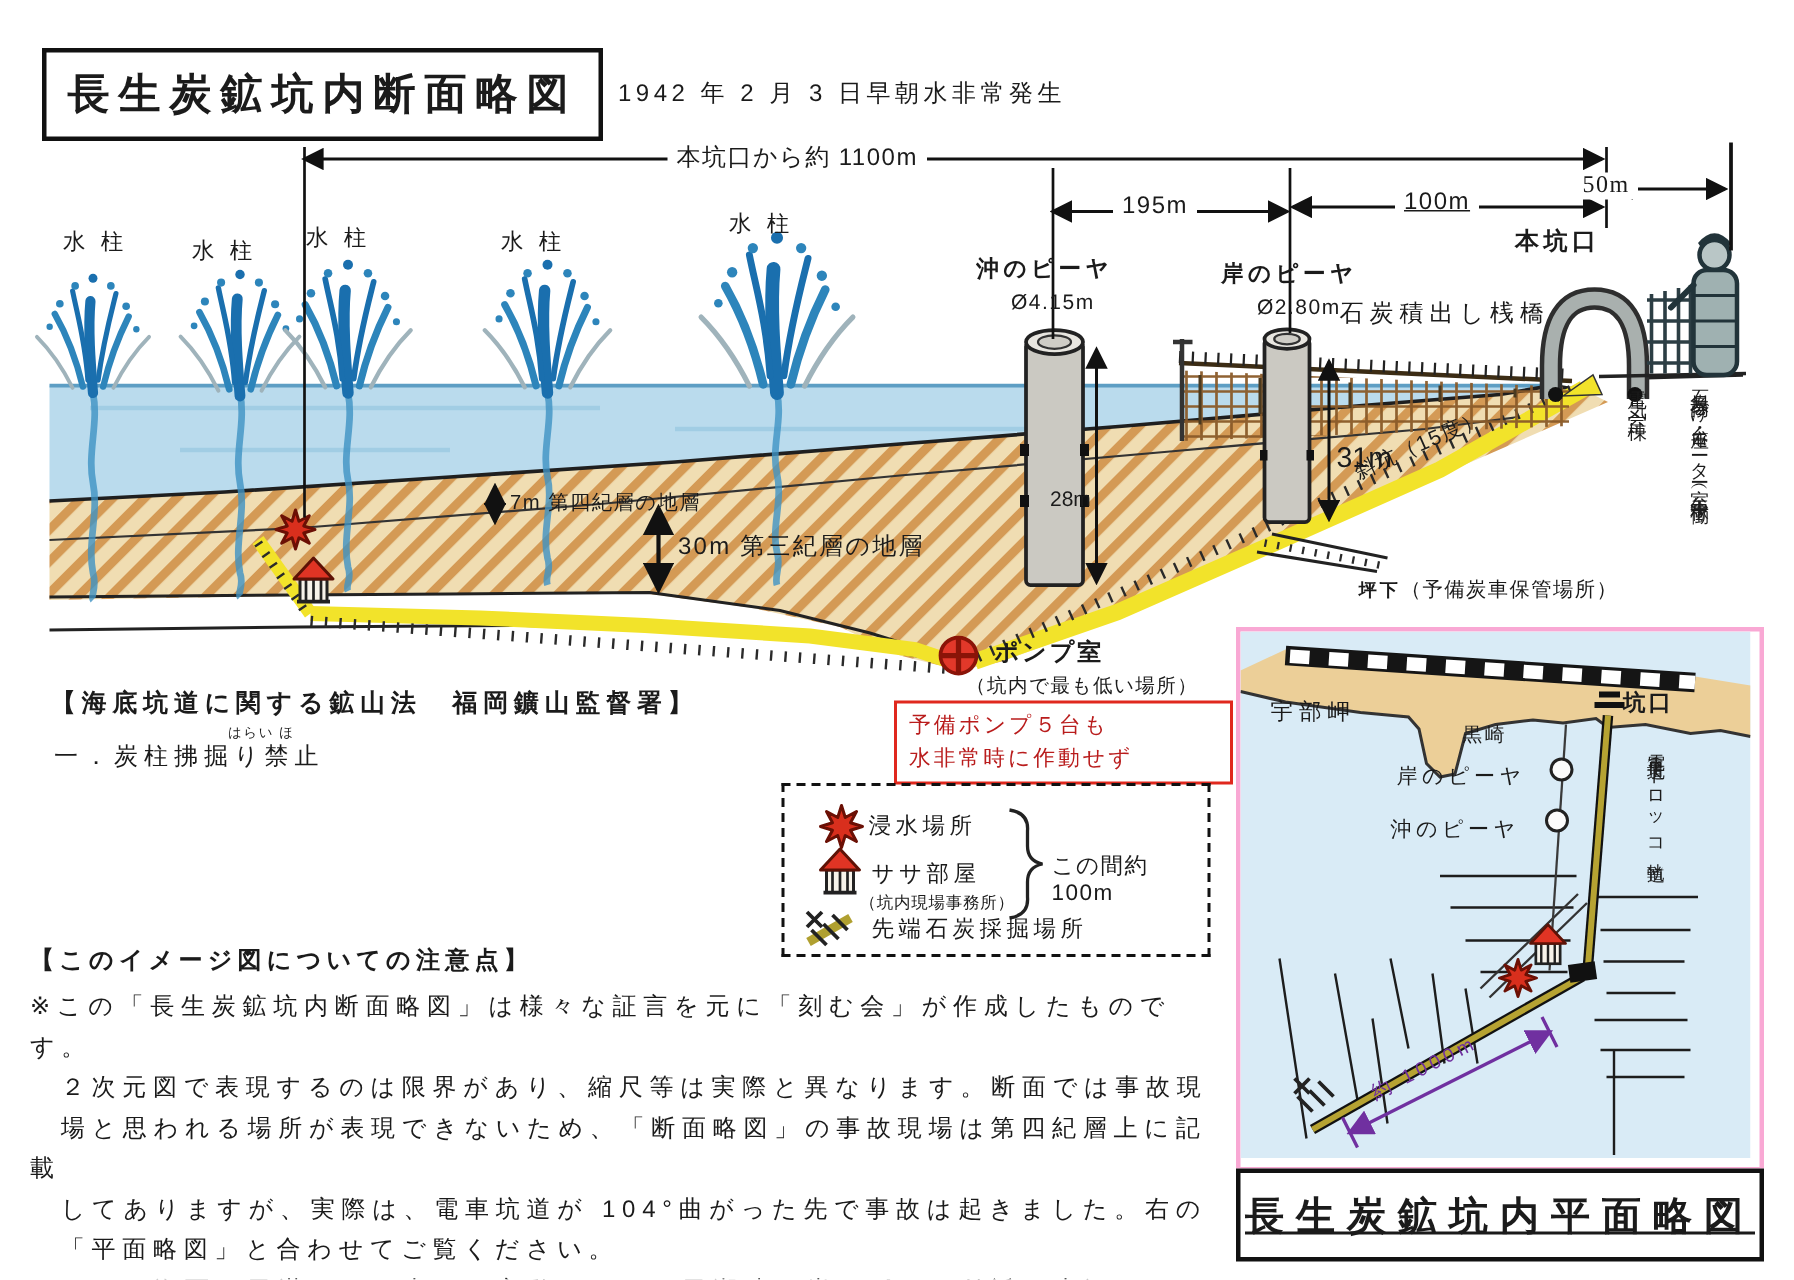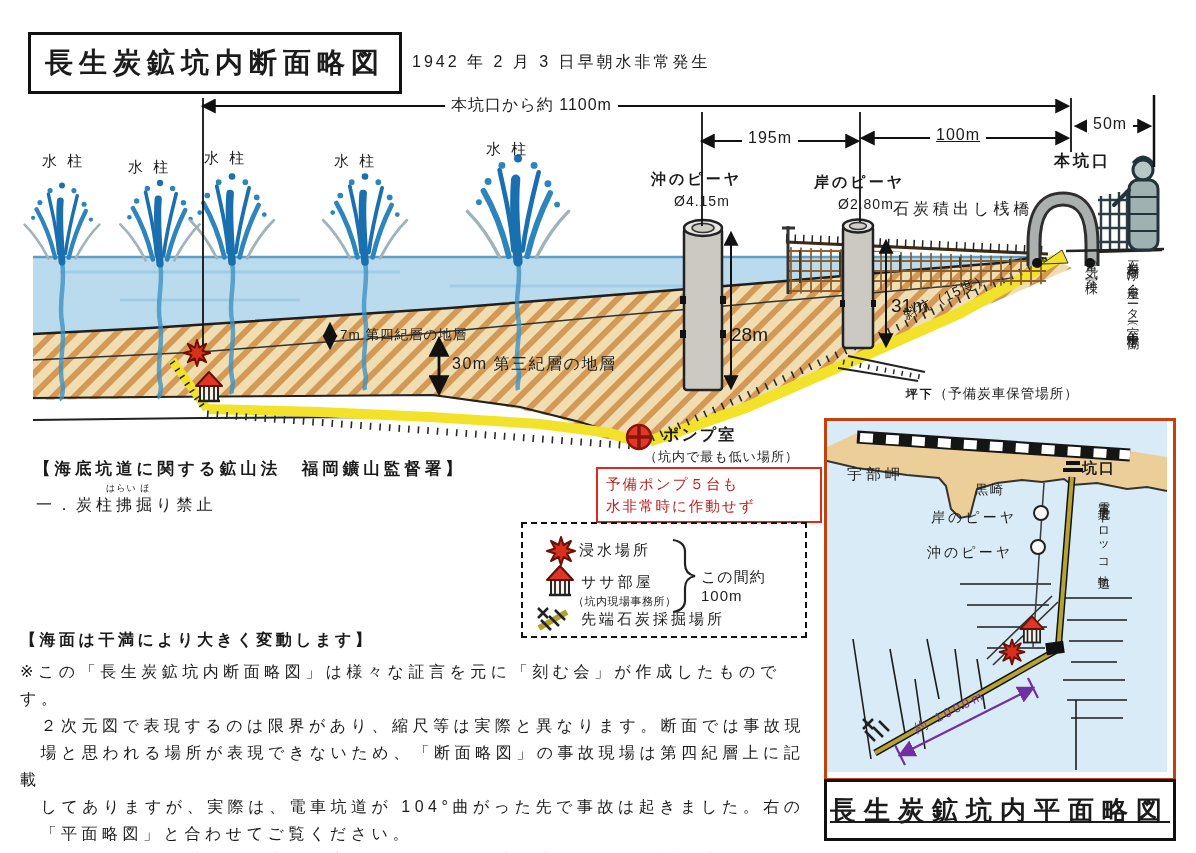--- a/index.html
+++ b/index.html
@@ -14,26 +14,26 @@
   .dim{font-size:16px;background:#fff;padding:0 6px;letter-spacing:1px;}
   .wc{font-size:15px;letter-spacing:3px;}
   .piya{font-size:15px;font-weight:bold;letter-spacing:3px;}
   .dia{font-size:14px;letter-spacing:1px;}
   .vtext{writing-mode:vertical-rl;text-orientation:mixed;}
   .warn{position:absolute;left:596px;top:467px;width:206px;height:44px;
      border:2px solid #e0281e;color:#b91c1c;font-size:14.5px;letter-spacing:2px;
      line-height:22px;padding:4px 8px;white-space:pre-wrap;background:#fff;}
   .law-h{left:34px;top:458px;font-size:16.5px;font-weight:bold;letter-spacing:4px;}
   .law-t{font-size:16px;letter-spacing:4px;line-height:38px;}
-  .furi{font-size:9px;letter-spacing:1px;}
+  .furi{font-size:9px;letter-spacing:1px;margin-left:46px;}
   .legend{position:absolute;left:521px;top:522px;width:282px;height:112px;
      border:2px dashed #111;background:transparent;}
   .notes-h{left:20px;top:630px;font-size:16px;font-weight:bold;letter-spacing:3.5px;}
   .notes-b{left:20px;top:658px;width:800px;font-size:16px;letter-spacing:4.5px;line-height:27px;}
-  .mapbox{position:absolute;left:824px;top:418px;width:346px;height:357px;border:3px solid #c2410c;background:#fff;}
+  .mapbox{position:absolute;left:824px;top:418px;width:346px;height:357px;border:3px solid #f9a8d4;background:#fff;}
   .maptitle{position:absolute;left:824px;top:779px;width:346px;height:56px;border:3px solid #111;
      display:flex;align-items:center;justify-content:center;font-size:26px;font-weight:bold;letter-spacing:8px;background:#fff;text-decoration:underline;}
   .m-lbl{position:absolute;white-space:nowrap;}
 </style>
 </head>
 <body>
 
 <div id="page">
 
   <svg id="art" width="1196" height="853" viewBox="0 0 1196 853">
@@ -189,41 +189,41 @@
       <path d="M886,241 V346" stroke-width="2" marker-start="url(#ah)" marker-end="url(#ah)"></path>
     </g>
   </svg>
 
   <div class="title-box">長生炭鉱坑内断面略図</div>
   <div class="lbl subtitle">1942 年 2 月 3 日早朝水非常発生</div>
 
   <div class="lbl dim" style="left:445px;top:95px;">本坑口から約 1100m</div>
   <div class="lbl dim" style="left:742px;top:129px;">195m</div>
   <div class="lbl dim" style="left:930px;top:126px;text-decoration:underline;">100m</div>
-  <div class="lbl dim" style="left:1087px;top:115px;">50m</div>
+  <div class="lbl dim" style="left:1049px;top:115px;font-family:Liberation Serif, serif;">50m</div>
 
   <div class="lbl wc" style="left:42px;top:152px;">水 柱</div>
   <div class="lbl wc" style="left:128px;top:158px;">水 柱</div>
   <div class="lbl wc" style="left:204px;top:149px;">水 柱</div>
   <div class="lbl wc" style="left:334px;top:152px;">水 柱</div>
   <div class="lbl wc" style="left:486px;top:140px;">水 柱</div>
 
   <div class="lbl piya" style="left:651px;top:170px;">沖のピーヤ</div>
   <div class="lbl dia" style="left:674px;top:193px;">Ø4.15m</div>
   <div class="lbl piya" style="left:814px;top:173px;">岸のピーヤ</div>
   <div class="lbl dia" style="left:838px;top:196px;">Ø2.80m</div>
   <div class="lbl" style="left:893px;top:199px;font-size:16px;letter-spacing:4px;">石炭積出し桟橋</div>
-  <div class="lbl" style="left:1054px;top:151px;font-size:16px;font-weight:bold;letter-spacing:3px;">本坑口</div>
+  <div class="lbl" style="left:1010px;top:151px;font-size:16px;font-weight:bold;letter-spacing:3px;">本坑口</div>
 
   <div class="lbl vtext" style="left:1082px;top:250px;height:90px;font-size:13px;letter-spacing:7px;">電気室棟</div>
   <div class="lbl vtext" style="left:1124px;top:250px;height:152px;font-size:12.5px;letter-spacing:2px;line-height:17px;">石炭巻揚げ台座・モーター室（年中稼働）</div>
 
   <div class="lbl" style="left:340px;top:326px;font-size:13.5px;letter-spacing:1px;">7m 第四紀層の地層</div>
   <div class="lbl" style="left:452px;top:354px;font-size:16px;letter-spacing:1.5px;">30m 第三紀層の地層</div>
-  <div class="lbl" style="left:731px;top:324px;font-size:19px;">28m</div>
+  <div class="lbl" style="left:700px;top:324px;font-size:14px;">28m</div>
   <div class="lbl" style="left:891px;top:295px;font-size:19px;">31m</div>
   <div class="lbl" style="left:900px;top:288px;font-size:14px;letter-spacing:1px;transform:rotate(-24deg);">斜坑（15度）</div>
 
   <div class="lbl" style="left:888px;top:366px;">
     <span style="font-size:12px;font-weight:bold;letter-spacing:2px;">坪下</span><span style="font-size:13.5px;letter-spacing:1px;">（予備炭車保管場所）</span>
   </div>
 
 
   <div class="lbl" style="left:663px;top:425px;font-size:16px;font-weight:bold;letter-spacing:2px;">ポンプ室</div>
   <div class="lbl" style="left:644px;top:448px;font-size:13px;letter-spacing:1px;">（坑内で最も低い場所）</div>
@@ -252,21 +252,21 @@
       </g>
       <path d="M150,16 Q163,18 162,30 V40 Q162,50 172,52 Q162,54 162,64 V74 Q163,86 150,88" stroke="#222" stroke-width="2.2" fill="none"></path>
     </svg>
     <div class="lbl" style="left:56px;top:17px;font-size:15px;letter-spacing:3px;">浸水場所</div>
     <div class="lbl" style="left:58px;top:49px;font-size:15px;letter-spacing:3px;">ササ部屋</div>
     <div class="lbl" style="left:50px;top:70px;font-size:11px;letter-spacing:0.5px;">（坑内現場事務所）</div>
     <div class="lbl" style="left:58px;top:86px;font-size:15px;letter-spacing:3px;">先端石炭採掘場所</div>
     <div class="lbl" style="left:178px;top:44px;font-size:15px;letter-spacing:1px;">この間約 100m</div>
   </div>
 
-  <div class="lbl notes-h">【海面は干満により大きく変動します】</div>
+  <div class="lbl notes-h">【このイメージ図についての注意点】</div>
   <div class="lbl notes-b">※この「長生炭鉱坑内断面略図」は様々な証言を元に「刻む会」が作成したものです。
 　２次元図で表現するのは限界があり、縮尺等は実際と異なります。断面では事故現
 　場と思われる場所が表現できないため、「断面略図」の事故現場は第四紀層上に記載
 　してありますが、実際は、電車坑道が 104°曲がった先で事故は起きました。右の
 　「平面略図」と合わせてご覧ください。
 　また、海面は干満により大きく変動します。干潮時、岸のピーヤ付近の水深はほと
 んどありません。</div>
 
   <div class="mapbox">
     <svg id="maparts" width="340" height="351" viewBox="0 0 340 351">

